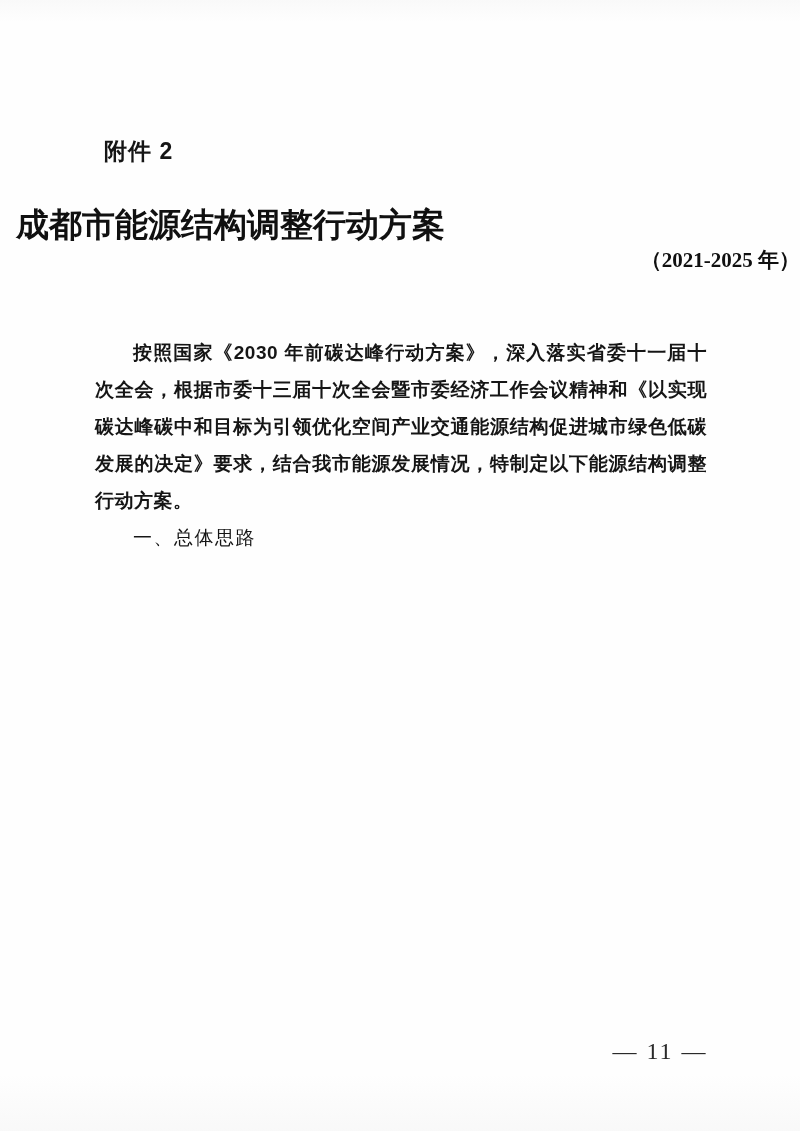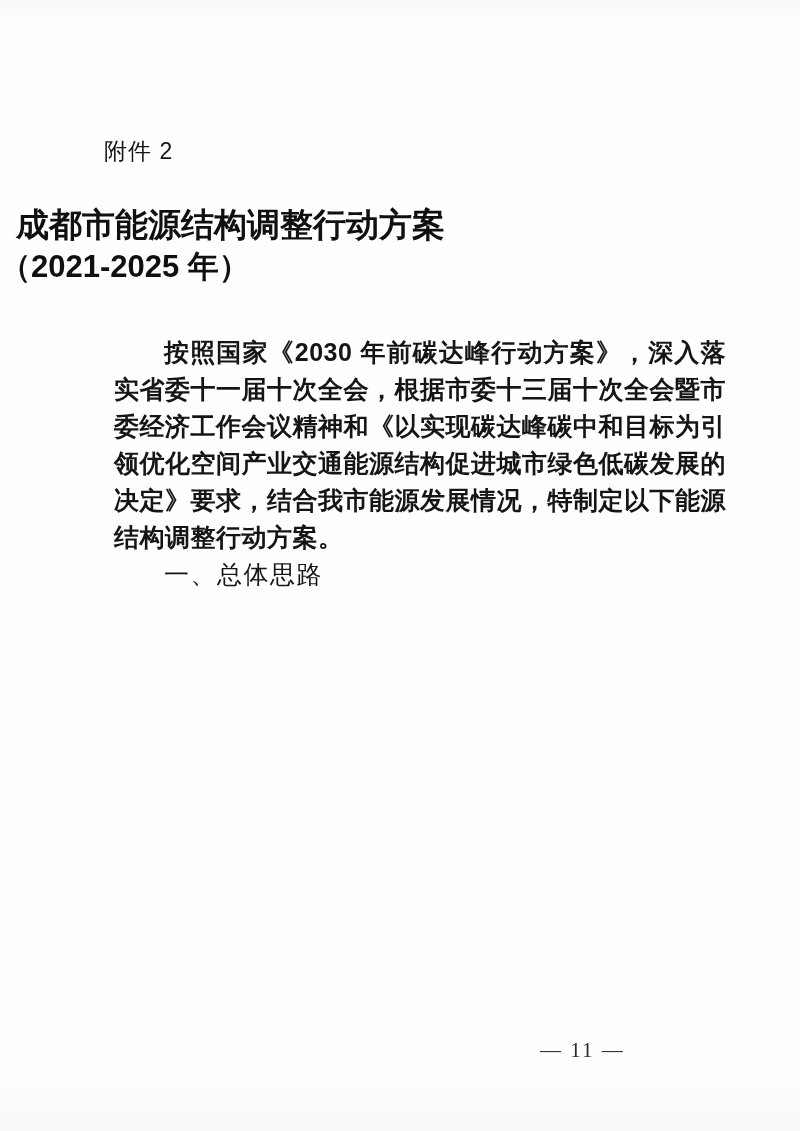--- a/index.html
+++ b/index.html
@@ -17,76 +17,75 @@
       #fefefe;
     overflow: hidden;
     color: #121212;
     font-family: "Liberation Sans", sans-serif;
   }
   .attachment-label {
     position: absolute;
     left: 104px;
     top: 136px;
     font-size: 23px;
-    font-weight: normal;
+    font-weight: bold;
     letter-spacing: 1px;
     color: #151515;
   }
   .doc-title {
     position: absolute;
     left: 16px;
     top: 203px;
     width: 100%;
     font-size: 33px;
     font-weight: bold;
     letter-spacing: 0px;
     color: #101010;
   }
   .doc-subtitle {
     position: absolute;
     left: 0;
     top: 246px;
     width: 100%;
-    text-align: left;
-    font-size: 31px;
+    text-align: right;
+    font-size: 21px;
     font-weight: bold;
-    font-family: Liberation Sans, sans-serif;
+    font-family: Liberation Serif, serif;
     color: #101010;
   }
   .doc-body {
     position: absolute;
     left: 95px;
     top: 334px;
     width: 612px;
-    font-size: 25px;
+    font-size: 19px;
     line-height: 37px;
     font-weight: bold;
     text-align: justify;
     text-justify: inter-character;
     letter-spacing: 0.5px;
     color: #151515;
-    margin-left: 19px;
   }
   .doc-body p {
     margin: 0;
     text-indent: 2em;
   }
   .section-heading {
     margin: 0;
     text-indent: 2em;
     font-weight: normal;
     letter-spacing: 1.5px;
   }
   .page-number {
     position: absolute;
     top: 1038px;
     left: 540px;
     width: 240px;
-    text-align: left;
-    font-size: 21px;
+    text-align: center;
+    font-size: 24px;
     font-weight: normal;
     font-family: "Liberation Serif", serif;
     color: #2a2a2a;
     letter-spacing: 2px;
   }
 </style>
 </head>
 <body>
 
 <div class="page">

